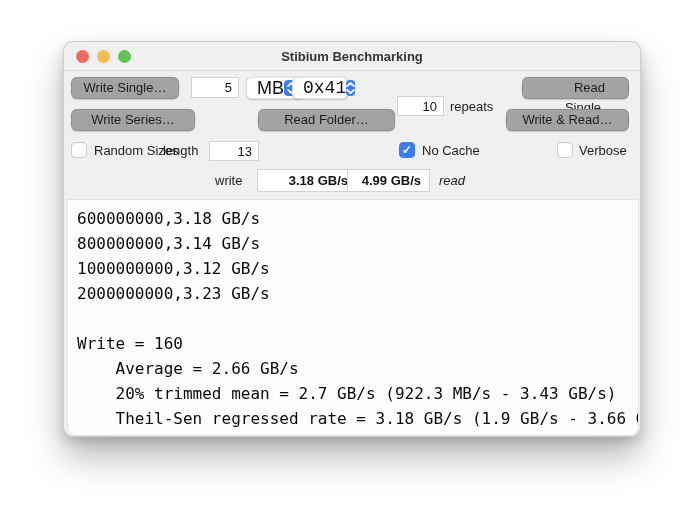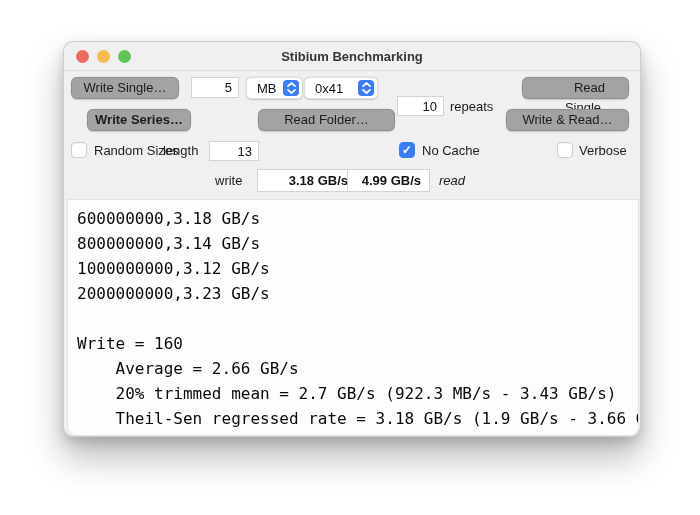--- a/index.html
+++ b/index.html
@@ -37,21 +37,21 @@
     position: absolute; height: 21px; background: #ffffff;
     border: 1px solid #d4d3d3; font-size: 13px; color: #111;
     line-height: 19px; text-align: right; padding-right: 6px;
   }
   .field.bold { font-weight: bold; text-align: right; padding-right: 8px; height: 23px; line-height: 21px; }
 
   .popup {
     position: absolute; height: 22px; background: #ffffff; border-radius: 5.5px;
     border: 1px solid rgba(0,0,0,0.12); box-shadow: 0 0.5px 1.5px rgba(0,0,0,0.18);
     display: flex; align-items: center; justify-content: space-between;
-    padding: 0 3px 0 10px; font-size: 13px; color: #111;
+    padding: 0 3px 0 10px; font-size: 18px; color: #111;
   }
   .stepper {
     width: 16px; height: 16px; border-radius: 4px; background: #3b7cf7;
     display: flex; align-items: center; justify-content: center;
   }
 
   .label { position: absolute; font-size: 13px; color: #1c1c1c; white-space: nowrap; }
 
   .checkbox {
     position: absolute; width: 16px; height: 16px; border-radius: 4px;
@@ -93,35 +93,35 @@
   <div class="field" style="left:127px; top:35px; width:48px;">5</div>
   <div class="popup" style="left:182px; top:35px; width:57px;">
     <span>MB</span>
     <span class="stepper">
       <svg width="9" height="12" viewBox="0 0 9 12">
           <polyline points="1,4.2 4.5,1 8,4.2" fill="none" stroke="#fff" stroke-width="1.7" stroke-linecap="round" stroke-linejoin="round"></polyline>
           <polyline points="1,7.8 4.5,11 8,7.8" fill="none" stroke="#fff" stroke-width="1.7" stroke-linecap="round" stroke-linejoin="round"></polyline>
         </svg>
     </span>
   </div>
-  <div class="popup" style="left:240px; top:35px; width:74px;">
+  <div class="popup" style="left:228px; top:35px; width:56px;font-family:Liberation Mono, monospace;">
     <span>0x41</span>
     <span class="stepper">
       <svg width="9" height="12" viewBox="0 0 9 12">
           <polyline points="1,4.2 4.5,1 8,4.2" fill="none" stroke="#fff" stroke-width="1.7" stroke-linecap="round" stroke-linejoin="round"></polyline>
           <polyline points="1,7.8 4.5,11 8,7.8" fill="none" stroke="#fff" stroke-width="1.7" stroke-linecap="round" stroke-linejoin="round"></polyline>
         </svg>
     </span>
   </div>
   <button class="btn" style="left:458px; top:35px; width:107px;padding-left:28px;">Read Single…</button>
 
   <div class="field" style="left:333px; top:54px; width:47px; height:20px;">10</div>
   <span class="label" style="left:386px; top:57px;">repeats</span>
 
-  <button class="btn" style="left:23px; top:67px; width:104px;font-weight:bold;">Write Series…</button>
+  <button class="btn" style="left:7px; top:67px; width:124px;">Write Series…</button>
   <button class="btn" style="left:194px; top:67px; width:137px;">Read Folder…</button>
   <button class="btn" style="left:442px; top:67px; width:123px;">Write &amp; Read…</button>
 
   <span class="checkbox" style="left:7px; top:100px;" data-checked="false"></span>
   <span class="label" style="left:30px; top:101px;">Random Sizes</span>
   <span class="label" style="left:99px; top:101px;">length</span>
   <div class="field" style="left:145px; top:99px; width:50px; height:20px;">13</div>
   <span class="checkbox" style="left:335px; top:100px;" data-checked="true">
       <span class="mark">✓</span>
     </span>

